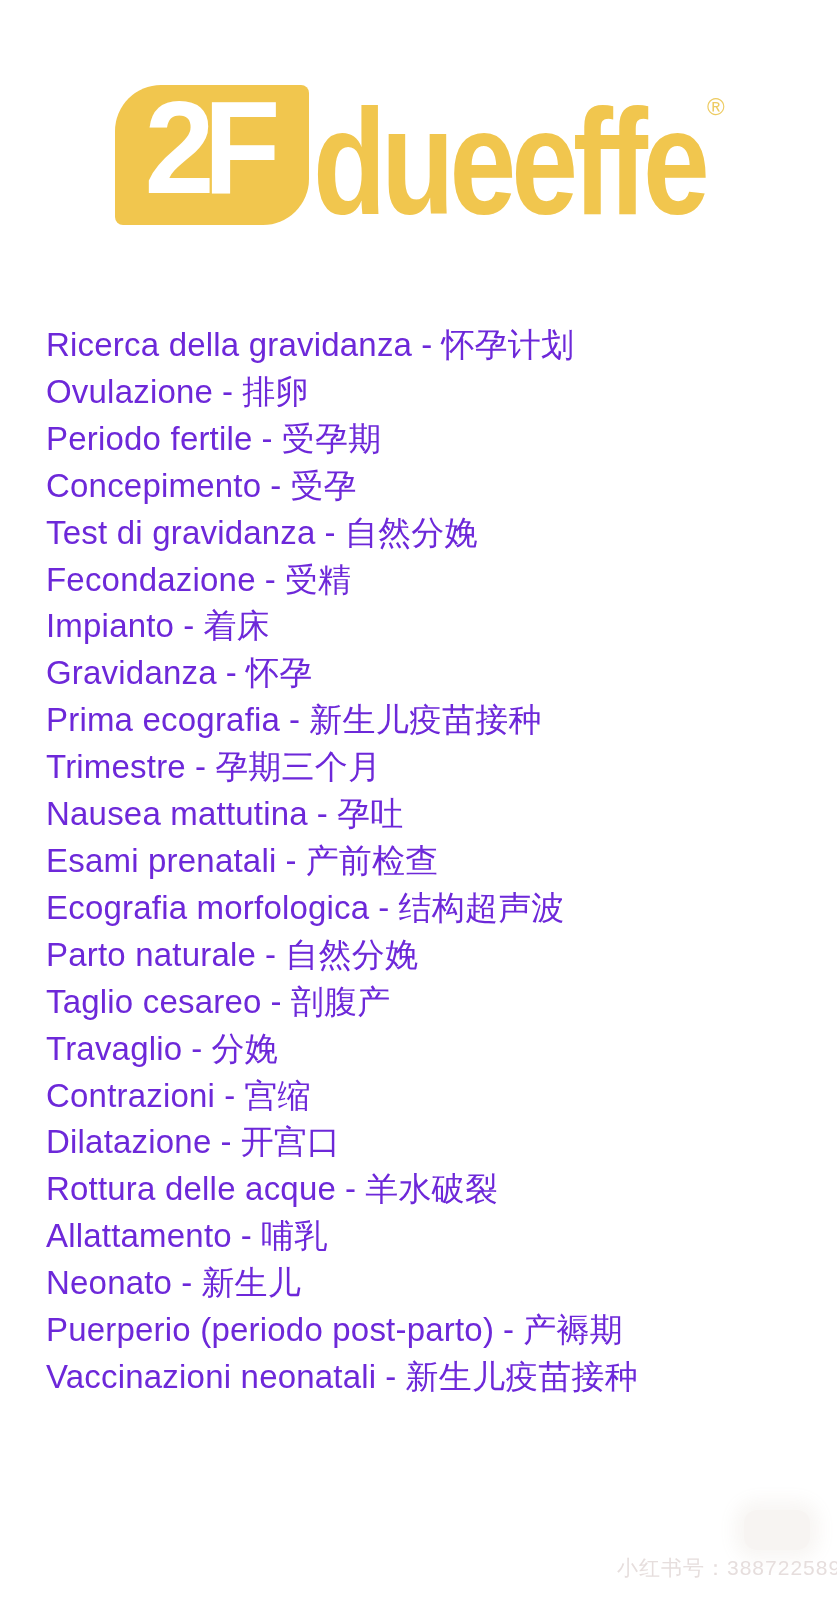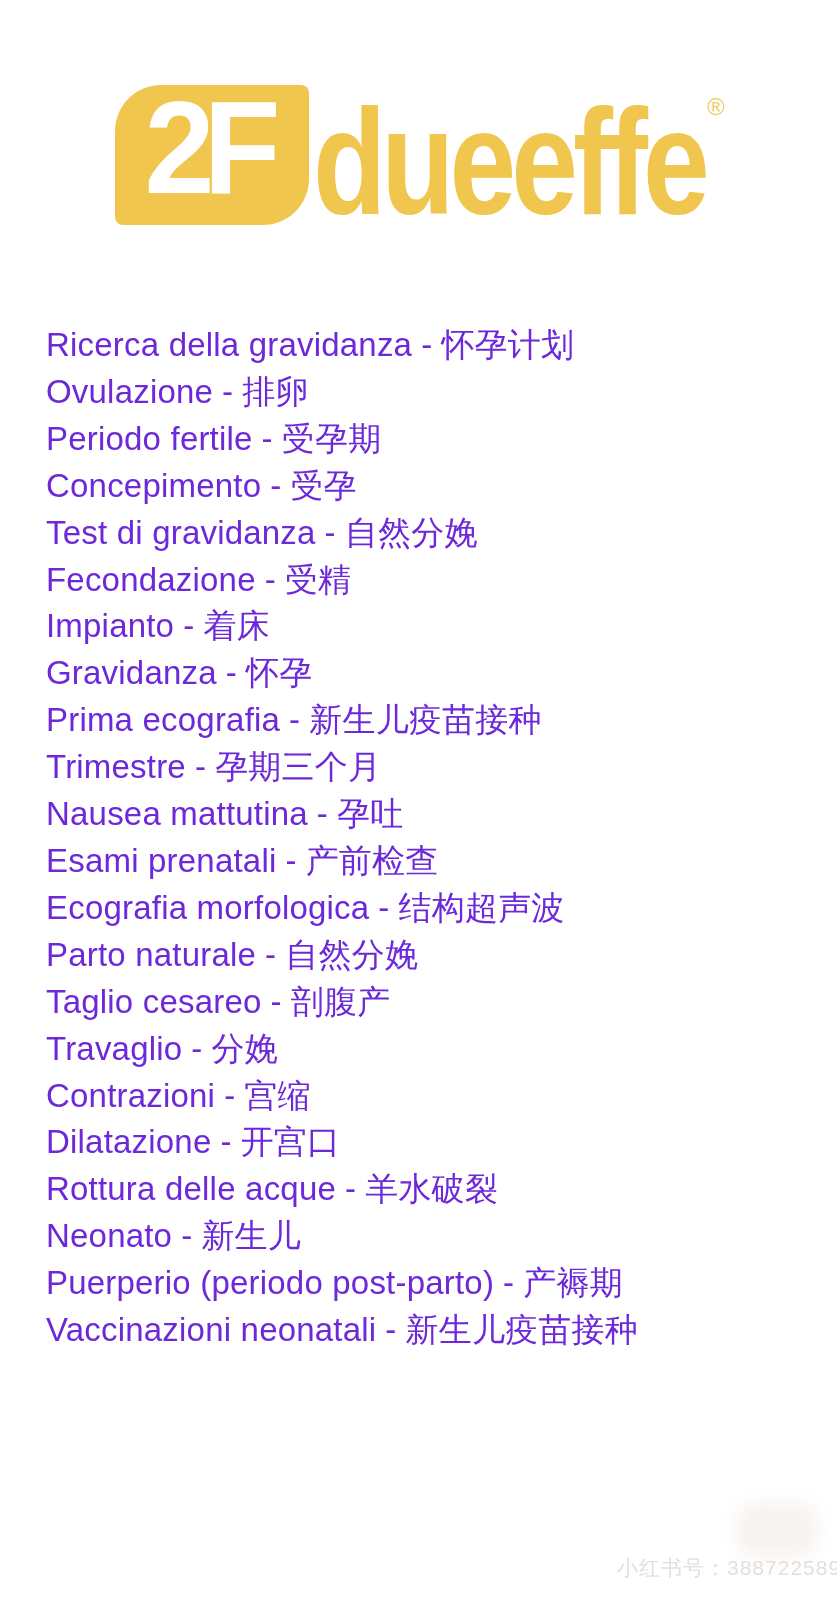--- a/index.html
+++ b/index.html
@@ -108,19 +108,20 @@
   <li><span>Trimestre</span><span class="term-sep">-</span><span>孕期三个月</span></li>
   <li><span>Nausea mattutina</span><span class="term-sep">-</span><span>孕吐</span></li>
   <li><span>Esami prenatali</span><span class="term-sep">-</span><span>产前检查</span></li>
   <li><span>Ecografia morfologica</span><span class="term-sep">-</span><span>结构超声波</span></li>
   <li><span>Parto naturale</span><span class="term-sep">-</span><span>自然分娩</span></li>
   <li><span>Taglio cesareo</span><span class="term-sep">-</span><span>剖腹产</span></li>
   <li><span>Travaglio</span><span class="term-sep">-</span><span>分娩</span></li>
   <li><span>Contrazioni</span><span class="term-sep">-</span><span>宫缩</span></li>
   <li><span>Dilatazione</span><span class="term-sep">-</span><span>开宫口</span></li>
   <li><span>Rottura delle acque</span><span class="term-sep">-</span><span>羊水破裂</span></li>
+  <li><span>Allattamento</span><span class="term-sep">-</span><span>哺乳</span></li>
   <li><span>Neonato</span><span class="term-sep">-</span><span>新生儿</span></li>
   <li><span>Puerperio (periodo post-parto)</span><span class="term-sep">-</span><span>产褥期</span></li>
   <li><span>Vaccinazioni neonatali</span><span class="term-sep">-</span><span>新生儿疫苗接种</span></li>
 </ul>
 
 <div class="wm-badge"></div>
 <div class="wm-text">小红书号：3887225892</div>
 
 </body></html>

